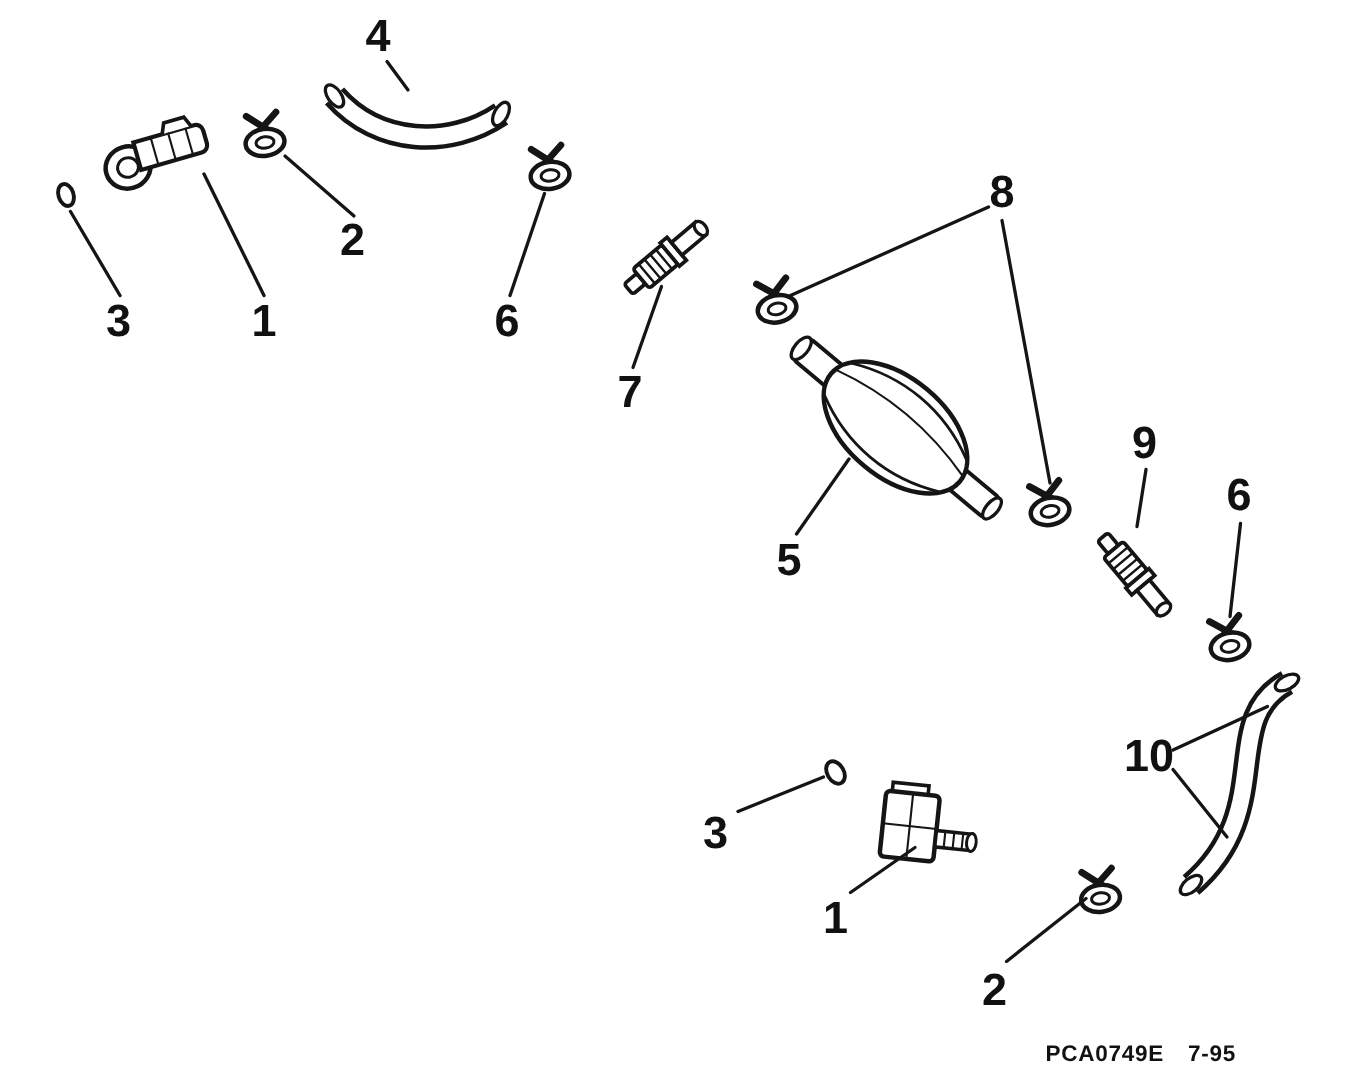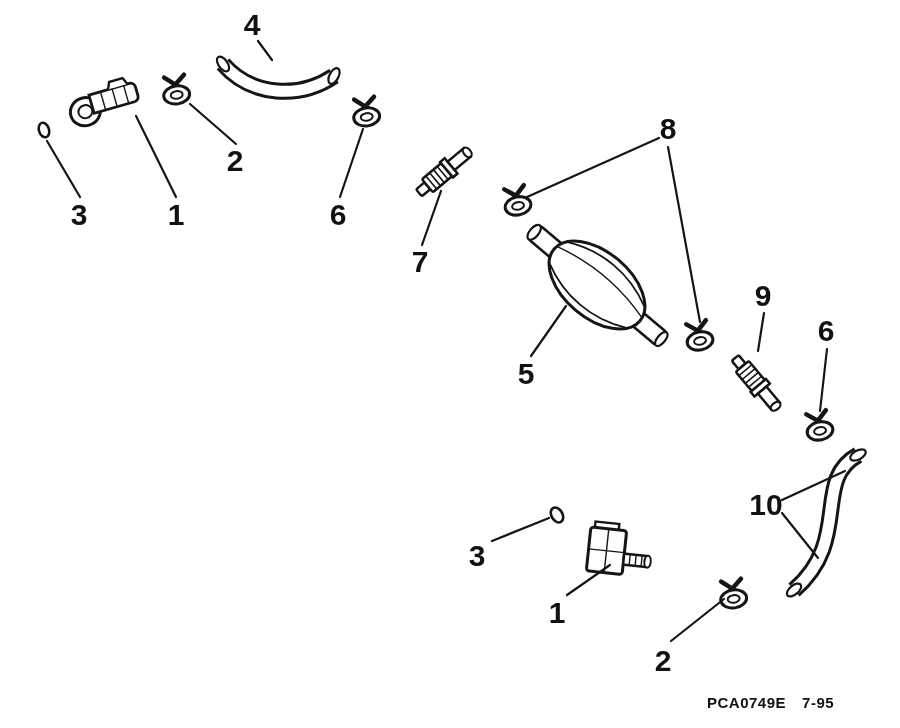--- a/index.html
+++ b/index.html
@@ -20,21 +20,20 @@
     white-space: nowrap;
     user-select: none;
   }
   .code {
     position: absolute;
     left: 697px;
     top: 694px;
     font: 700 15px "Liberation Sans", sans-serif;
     color: #111;
     letter-spacing: 0.5px;
-    margin-left: 10px;
   }
   .code .date { margin-left: 16px; }
 </style>
 </head>
 <body>
 
 <div id="page">
 
   <svg id="art" width="900" height="728" viewBox="0 0 900 728">
     <defs>

